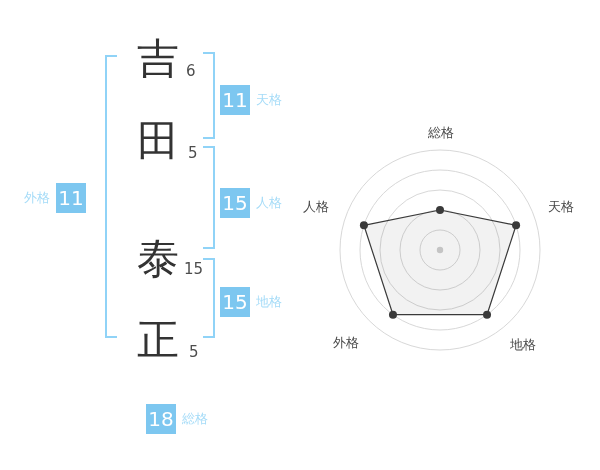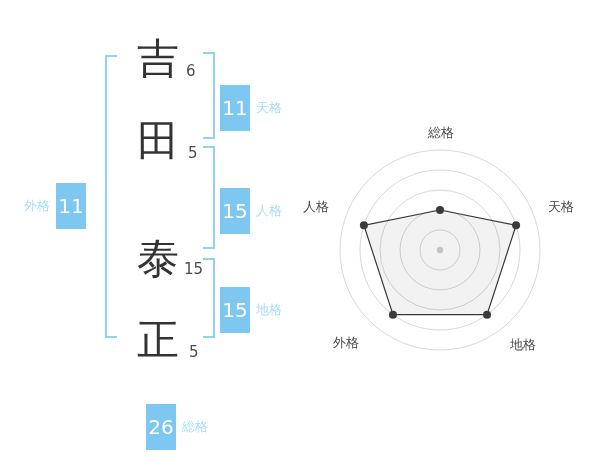--- a/index.html
+++ b/index.html
@@ -26,21 +26,21 @@
                  border-right:2px solid var(--accent-line);width:12px;}
   .bracket.left{border-top:2px solid var(--accent-line);
                 border-bottom:2px solid var(--accent-line);
                 border-left:2px solid var(--accent-line);width:12px;}
   .br-tenkaku{left:203px;top:52px;height:87px;}
   .br-jinkaku{left:203px;top:146px;height:103px;}
   .br-chikaku{left:203px;top:258px;height:80px;}
   .br-gaikaku{left:105px;top:55px;height:283px;}
 
   .badge{position:absolute;display:flex;align-items:center;}
-  .badge .box{width:30px;height:46px;background:var(--accent-box);color:#fff;
+  .badge .box{width:30px;height:30px;background:var(--accent-box);color:#fff;
               font-size:20px;display:flex;align-items:center;justify-content:center;
               flex:0 0 30px;}
   .badge .lbl{font-size:13px;color:var(--accent-label);margin-left:6px;white-space:nowrap;}
   .badge .lbl.before{margin-left:0;margin-right:6px;}
   .bd-tenkaku{left:220px;top:85px;}
   .bd-jinkaku{left:220px;top:188px;}
   .bd-chikaku{left:220px;top:287px;}
   .bd-gaikaku{left:24px;top:183px;}
   .bd-soukaku{left:146px;top:404px;}
 
@@ -85,21 +85,21 @@
     </div>
     <div class="badge bd-chikaku">
       <div class="box">15</div>
       <div class="lbl">地格</div>
     </div>
     <div class="badge bd-gaikaku">
       <div class="lbl before">外格</div>
       <div class="box">11</div>
     </div>
     <div class="badge bd-soukaku">
-      <div class="box">26</div>
+      <div class="box">18</div>
       <div class="lbl">総格</div>
     </div>
   </div>
 
   <svg class="chart" viewBox="0 0 300 250">
       <circle cx="150" cy="135" r="20" fill="none" stroke="#d8d8d8" stroke-width="1"></circle>
       <circle cx="150" cy="135" r="40" fill="none" stroke="#d8d8d8" stroke-width="1"></circle>
       <circle cx="150" cy="135" r="60" fill="none" stroke="#d8d8d8" stroke-width="1"></circle>
       <circle cx="150" cy="135" r="80" fill="none" stroke="#d8d8d8" stroke-width="1"></circle>
       <circle cx="150" cy="135" r="100" fill="none" stroke="#d8d8d8" stroke-width="1"></circle>

